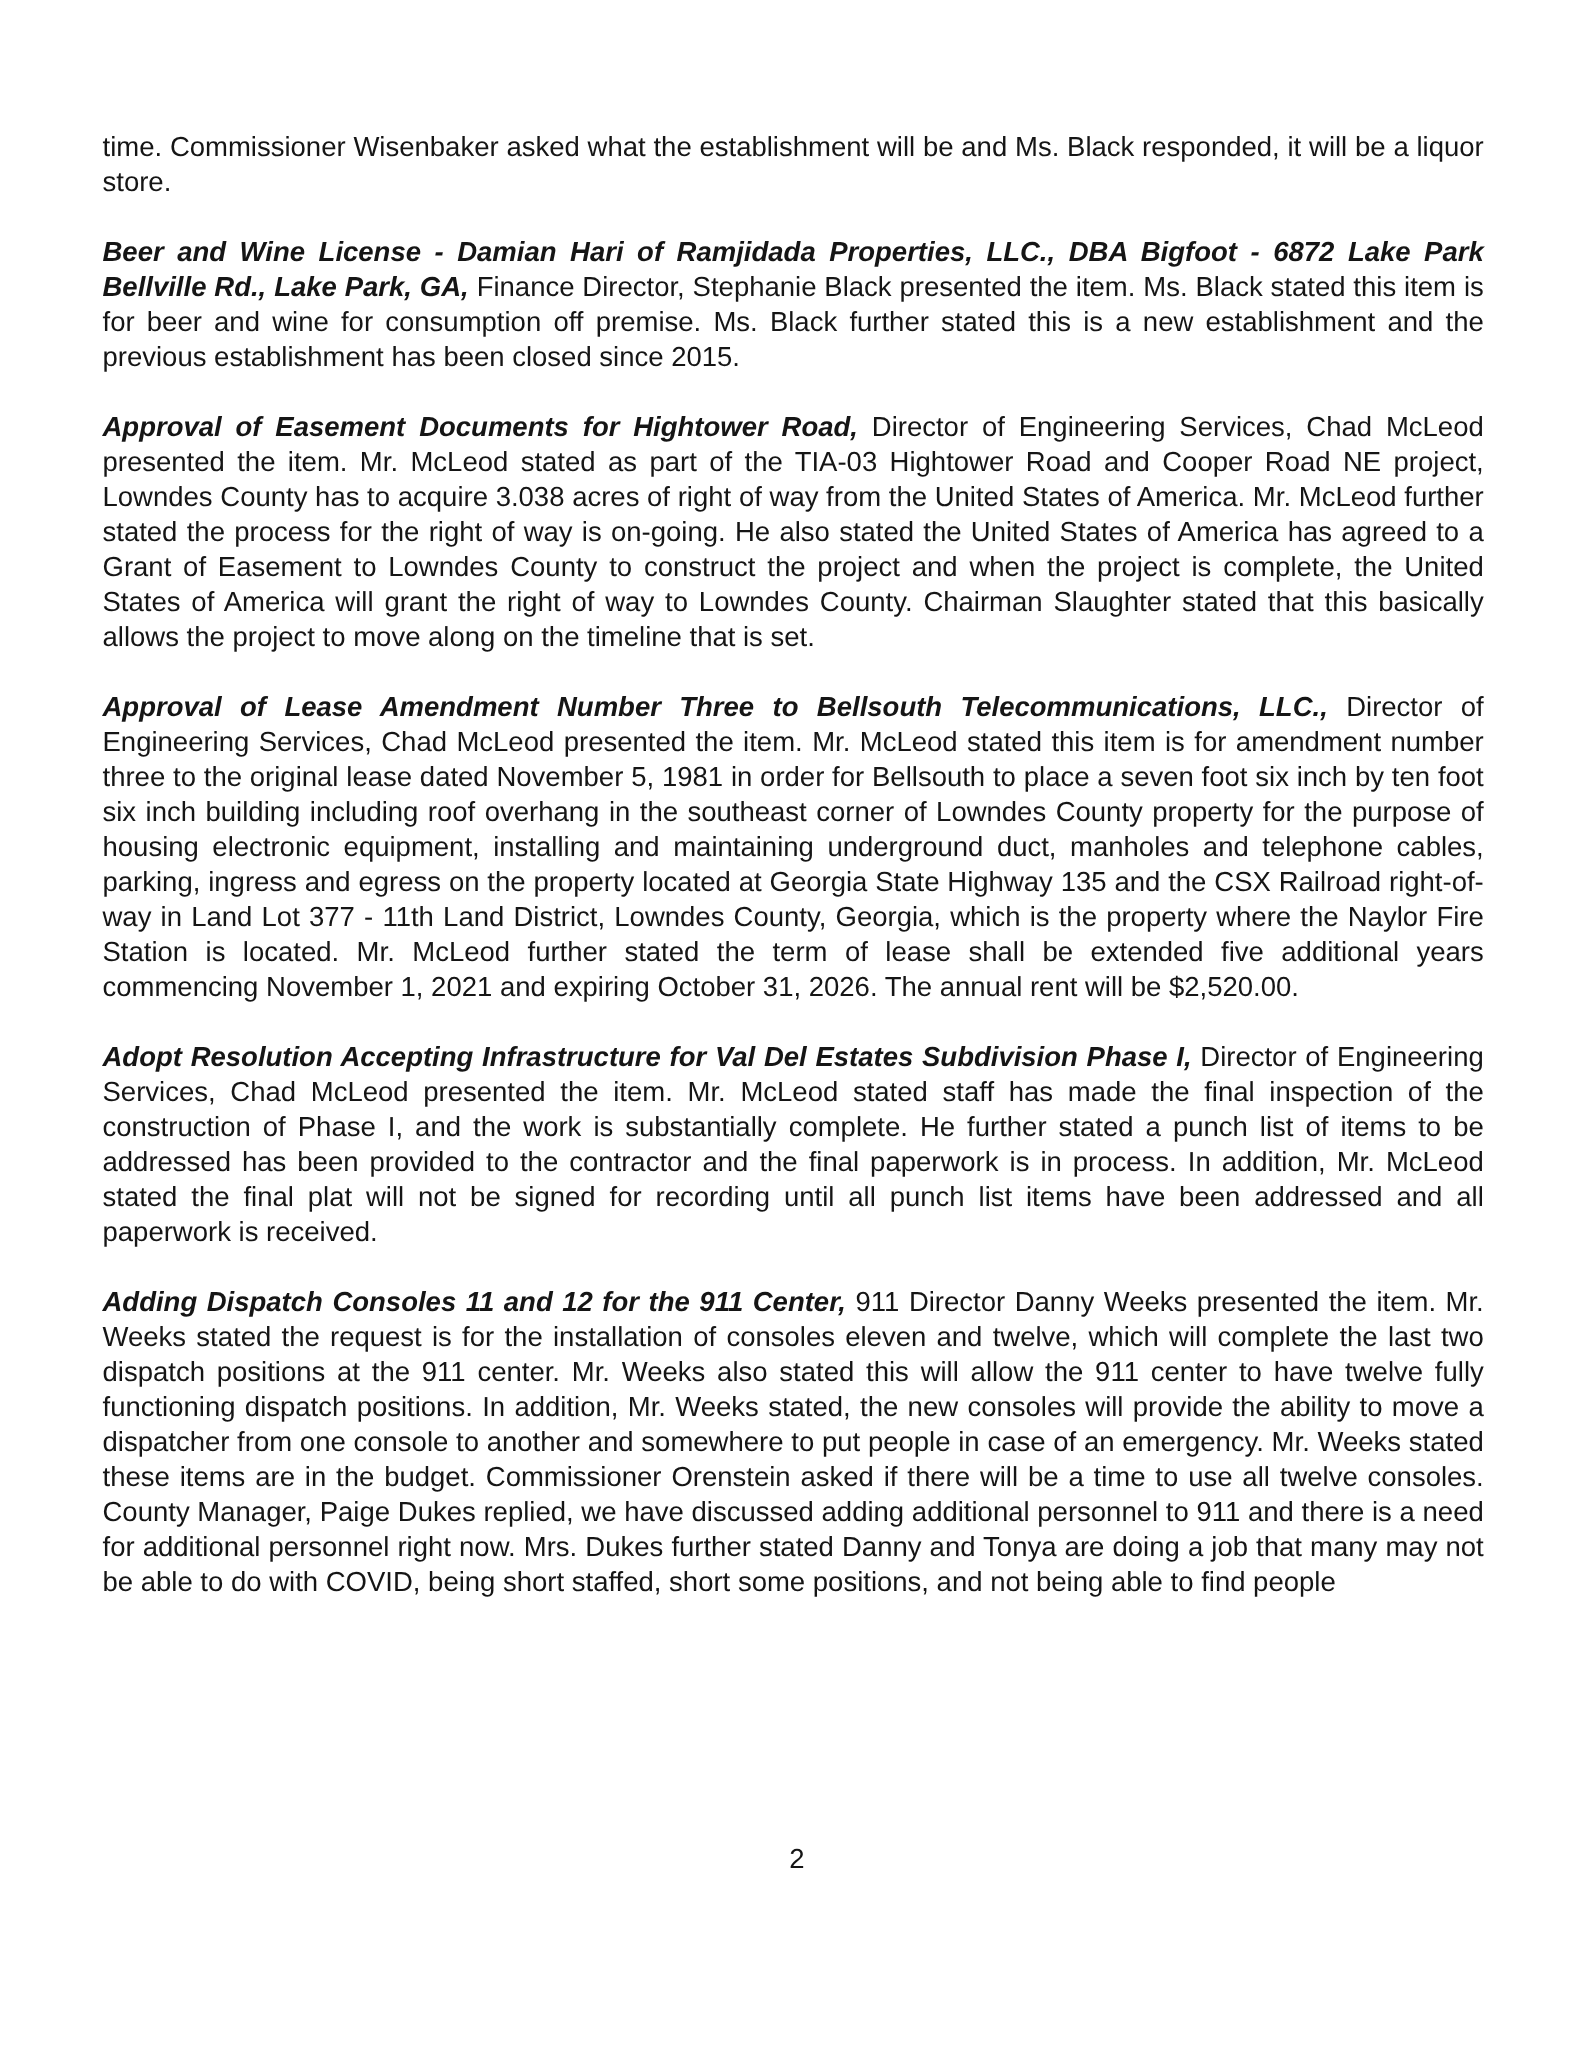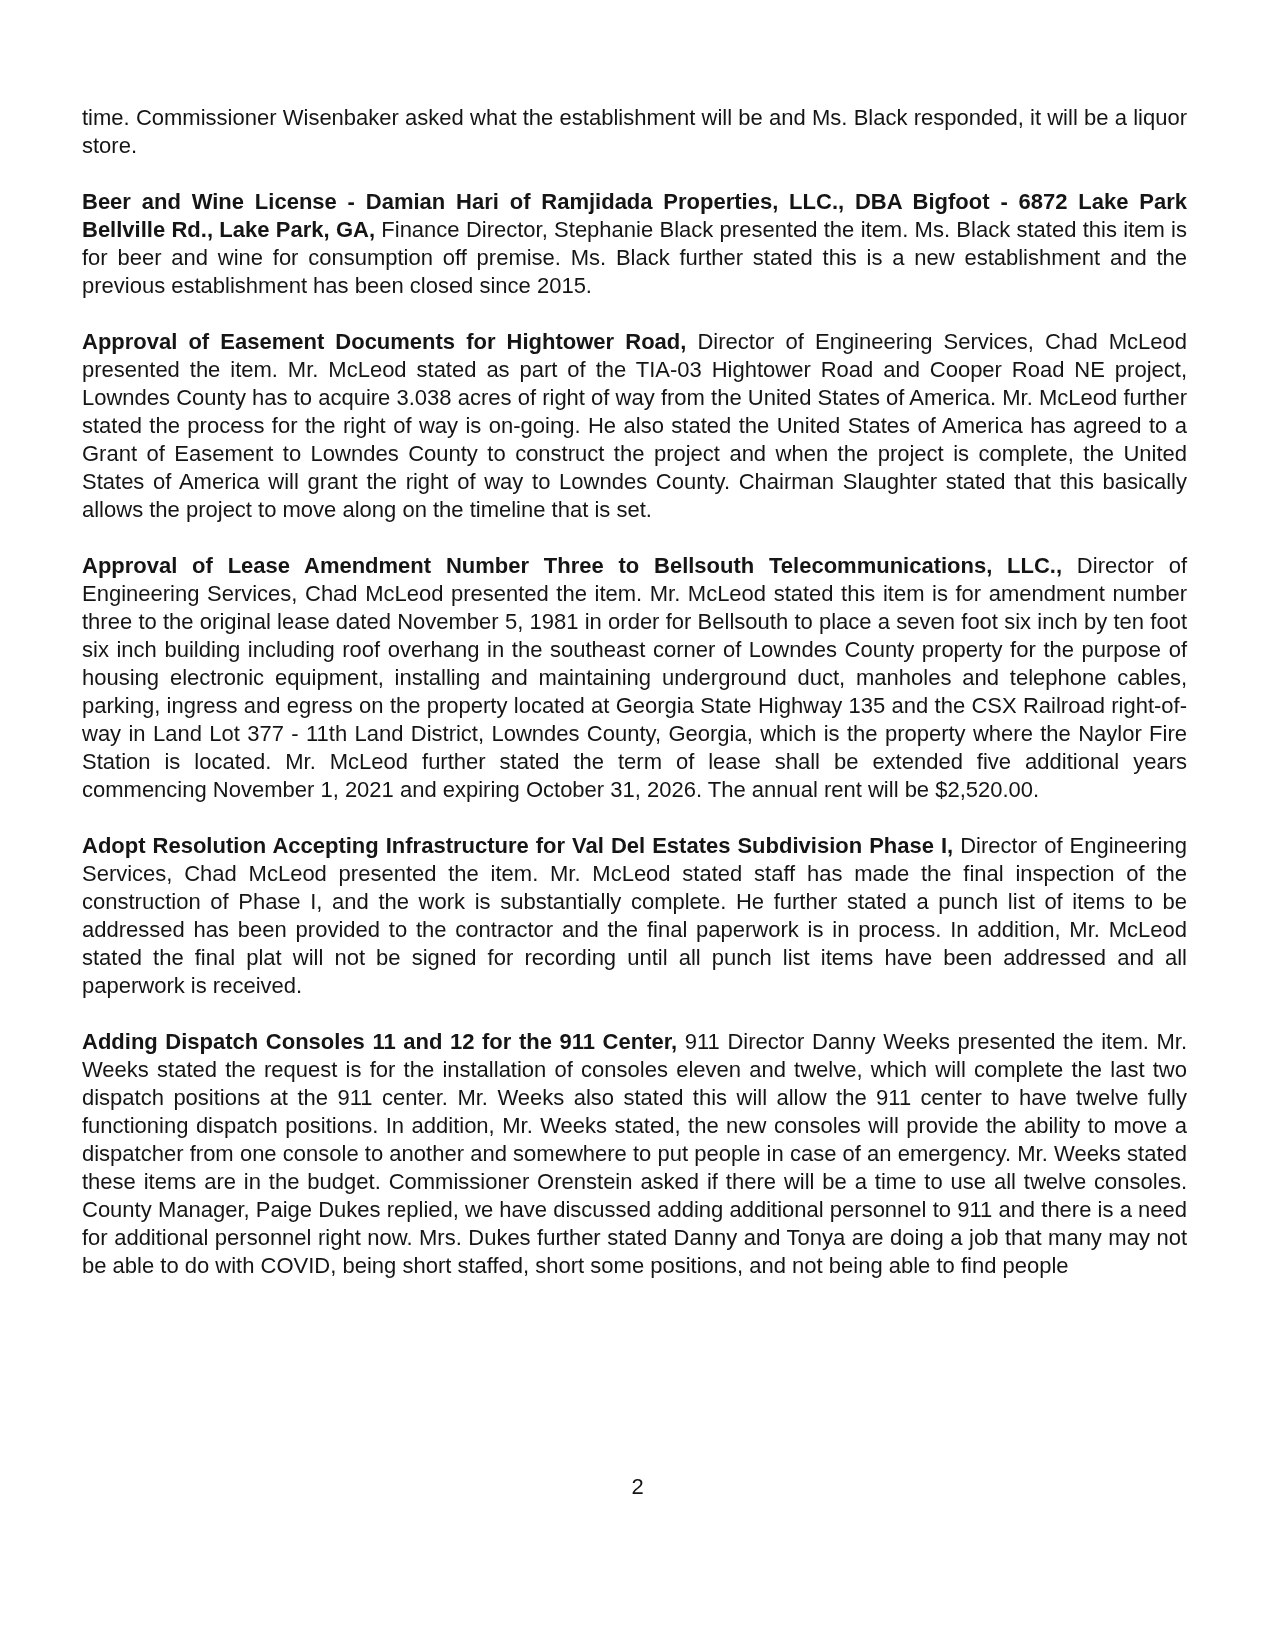--- a/index.html
+++ b/index.html
@@ -25,20 +25,21 @@
   }
   .para {
     margin: 0 0 28px 0;
     font-size: 22px;
     line-height: 28px;
     text-align: justify;
   }
   .para:last-child { margin-bottom: 0; }
   .lead {
     font-weight: 700;
+    font-style: italic;
   }
   .page-footer {
     position: absolute;
     bottom: 150px;
     left: 0;
     width: 100%;
     text-align: center;
     font-size: 22px;
     line-height: 28px;
   }

